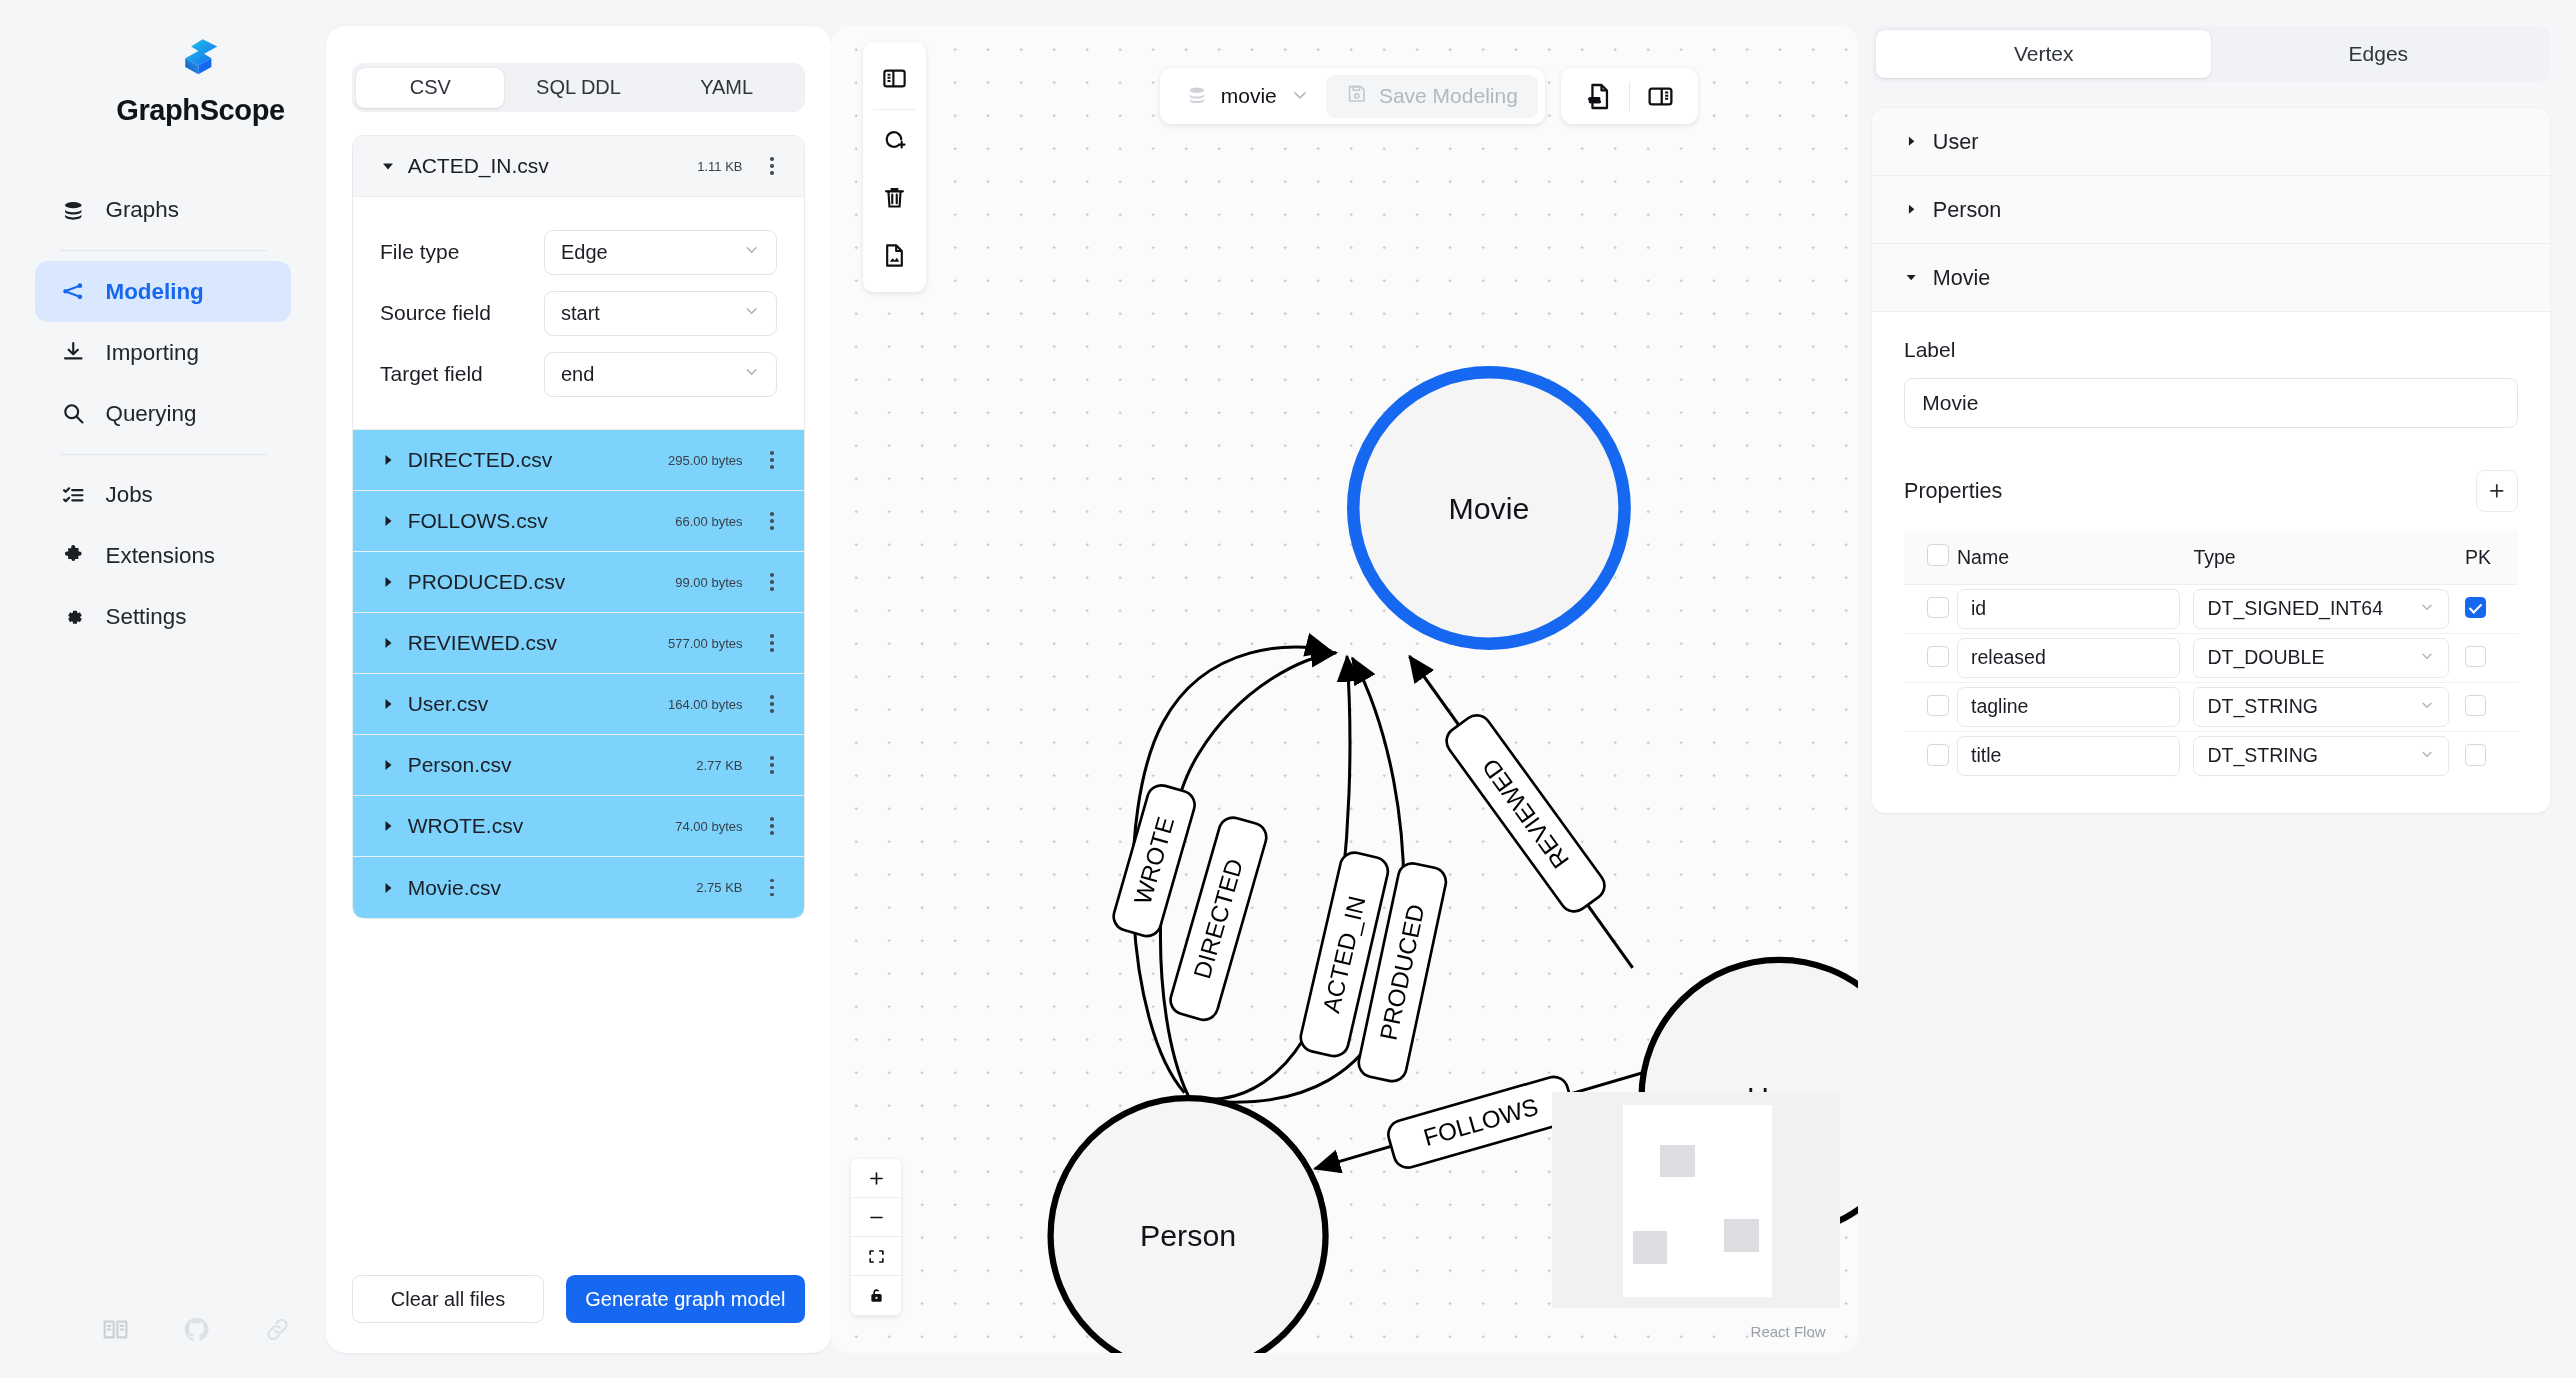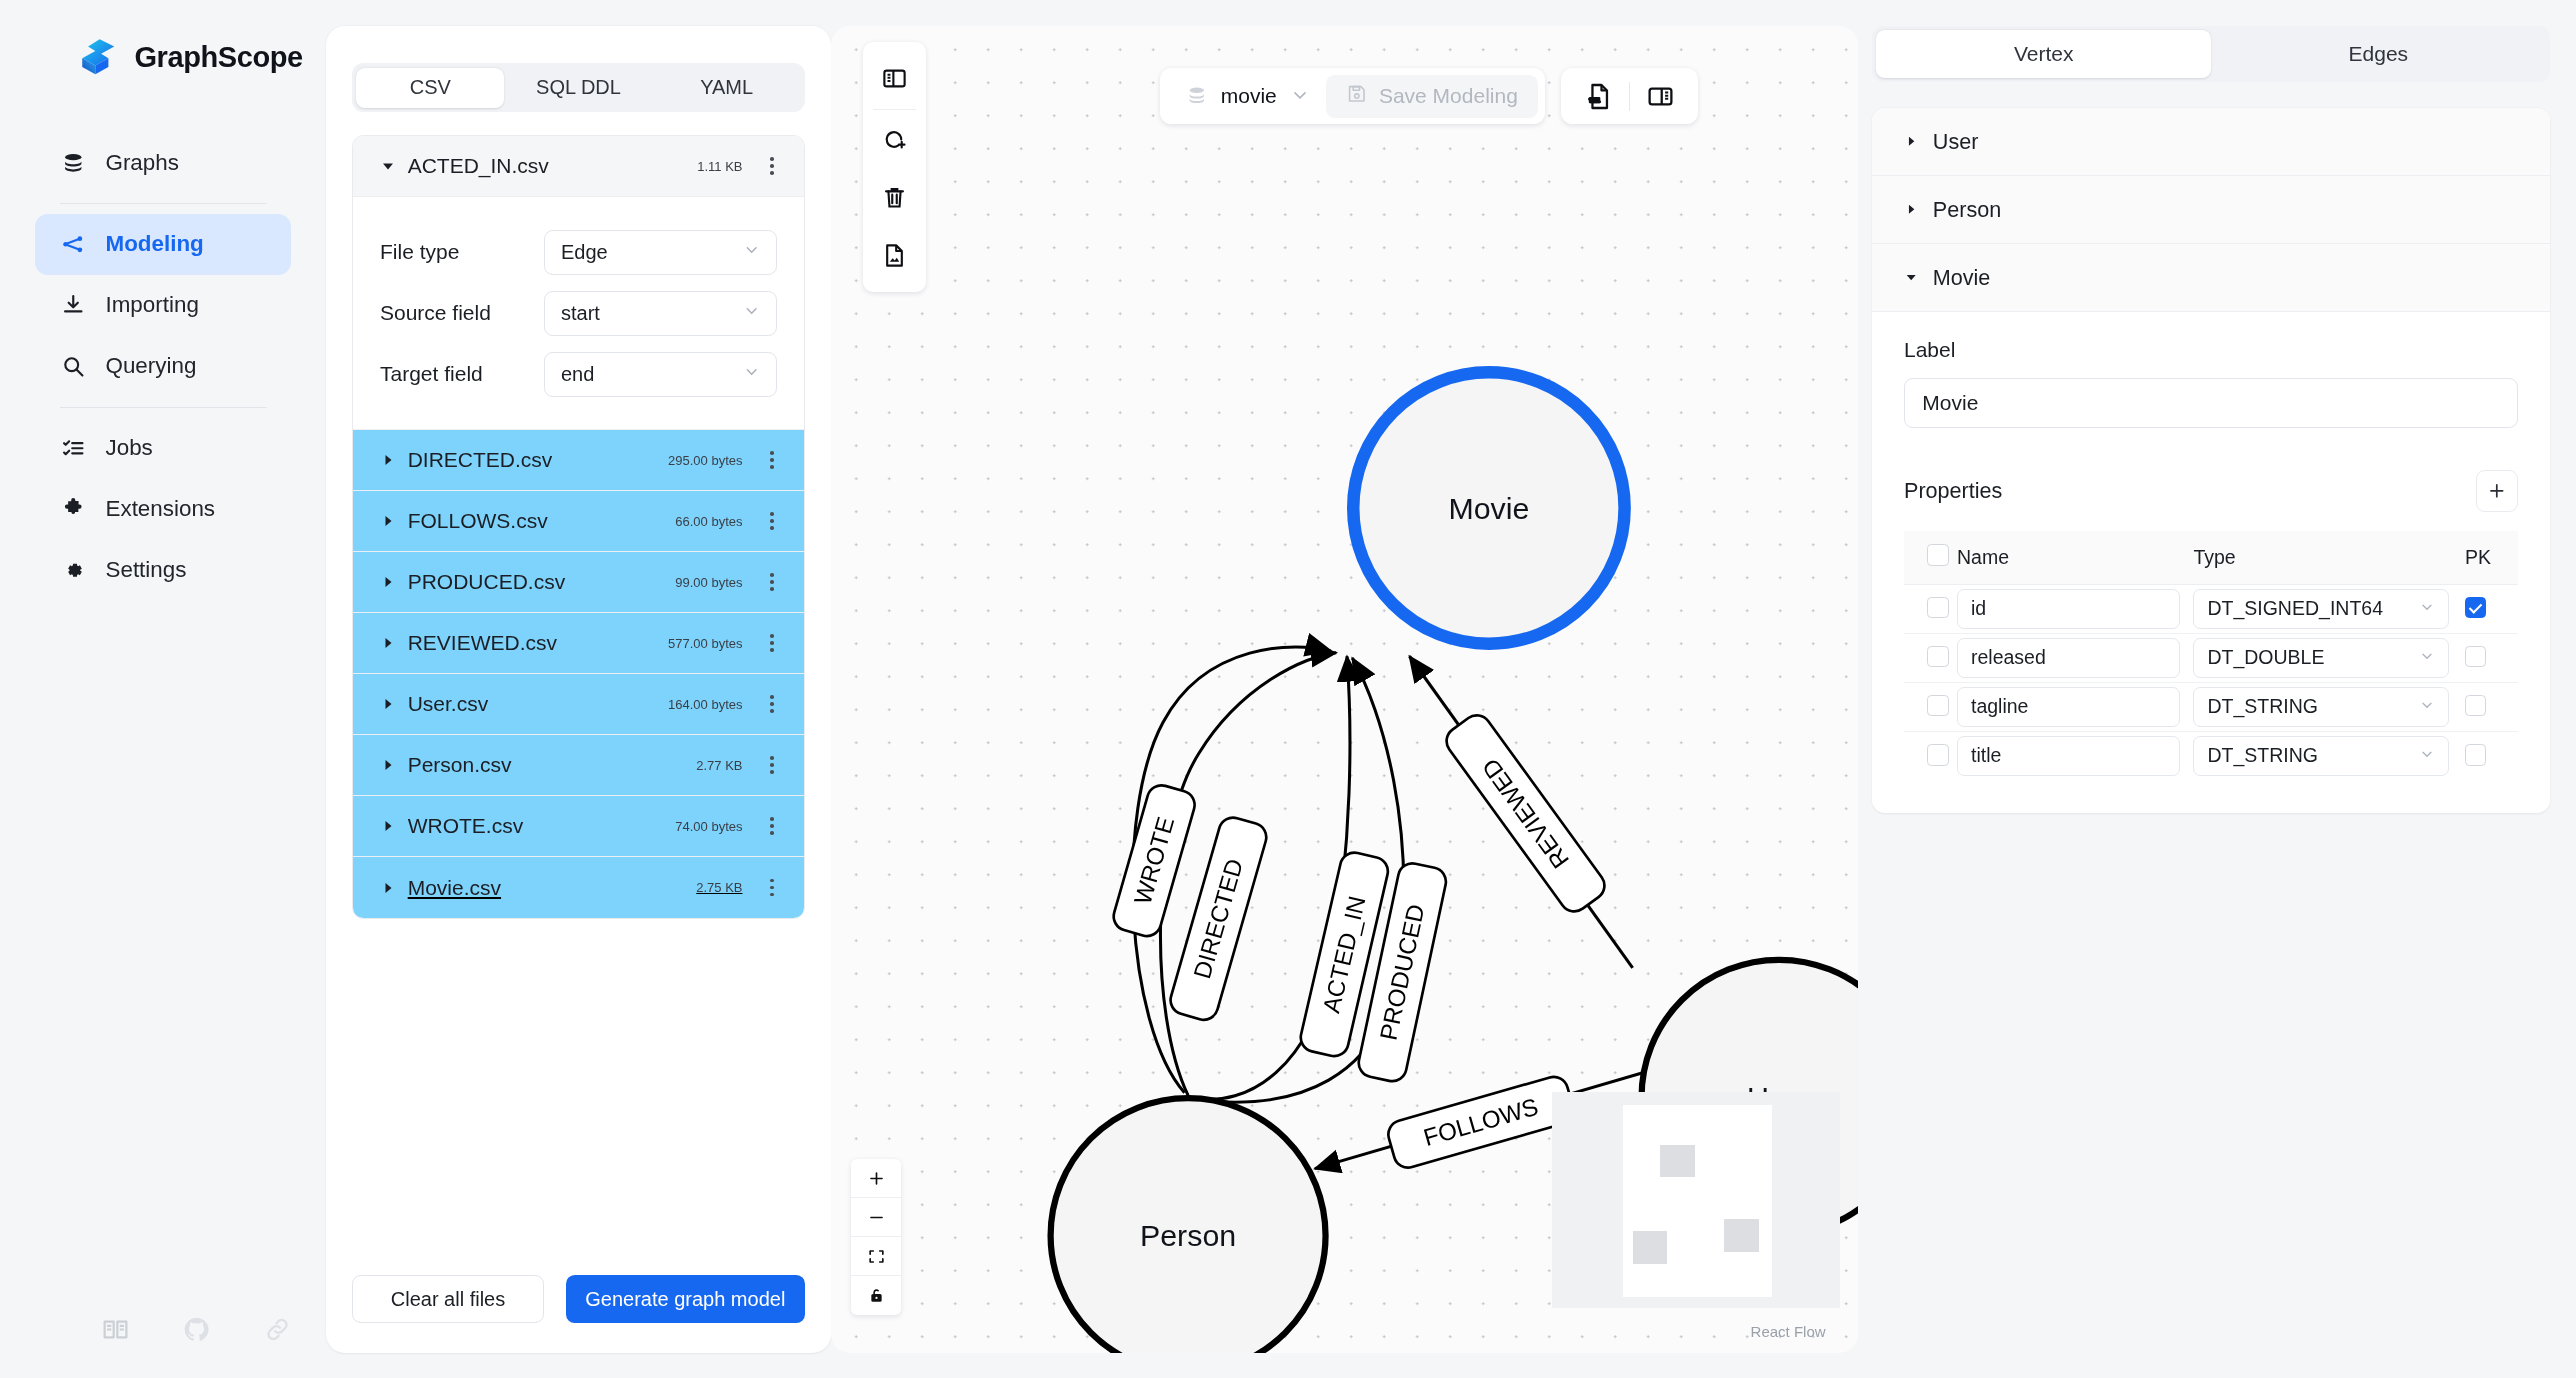--- a/index.html
+++ b/index.html
@@ -14,20 +14,21 @@
   
   .sidebar {
     width: 326px; height: 1379px;
     background: #f4f6f8;
     position: relative;
     flex: 0 0 326px;
   }
   .brand {
     display: flex; align-items: center; gap: 14.4px;
     padding: 35px 0 0 75px;
+    flex-direction: column;
   }
   .brand-logo { width: 45px; height: 45px; flex: 0 0 45px; }
   .brand-name {
     font-size: 29px; font-weight: 700; color: #10131a;
     letter-spacing: -0.4px;
   }
   .nav { margin-top: 52px; padding: 0 35px; }
   .nav-item {
     display: flex; align-items: center; gap: 19px;
     height: 61px; padding: 0 24.5px;
@@ -77,21 +78,21 @@
     overflow: hidden;
   }
   .file-row {
     display: flex; align-items: center;
     height: 61px; padding: 0 27px;
     background: #7dd3fc;
     border-bottom: 0.7px solid #eceef1;
     cursor: pointer;
   }
   .file-row.expanded { background: #f5f6f8; }
-  .file-row:last-child { border-bottom: none; text-decoration: underline; }
+  .file-row:last-child { border-bottom: none; }
   .caret { width: 19px; flex: 0 0 19px; display:flex; align-items:center; }
   .caret svg { display:block; }
   .fname { margin-left: 8.7px; font-size: 21px; color: #1b1e24; flex: 1; }
   .fsize { font-size: 13px; color: #3a3f47; margin-right: 24.5px; }
   .kebab { width: 10px; display:flex; flex-direction:column; gap:3.6px; align-items:center; cursor:pointer; }
   .kebab i { width: 3.6px; height: 3.6px; background:#4a4f57; border-radius:50%; display:block; }
 
   .file-detail {
     background: #fff; padding: 24.5px 0 24.5px 0;
     border-bottom: 0.7px solid #eceef1;

